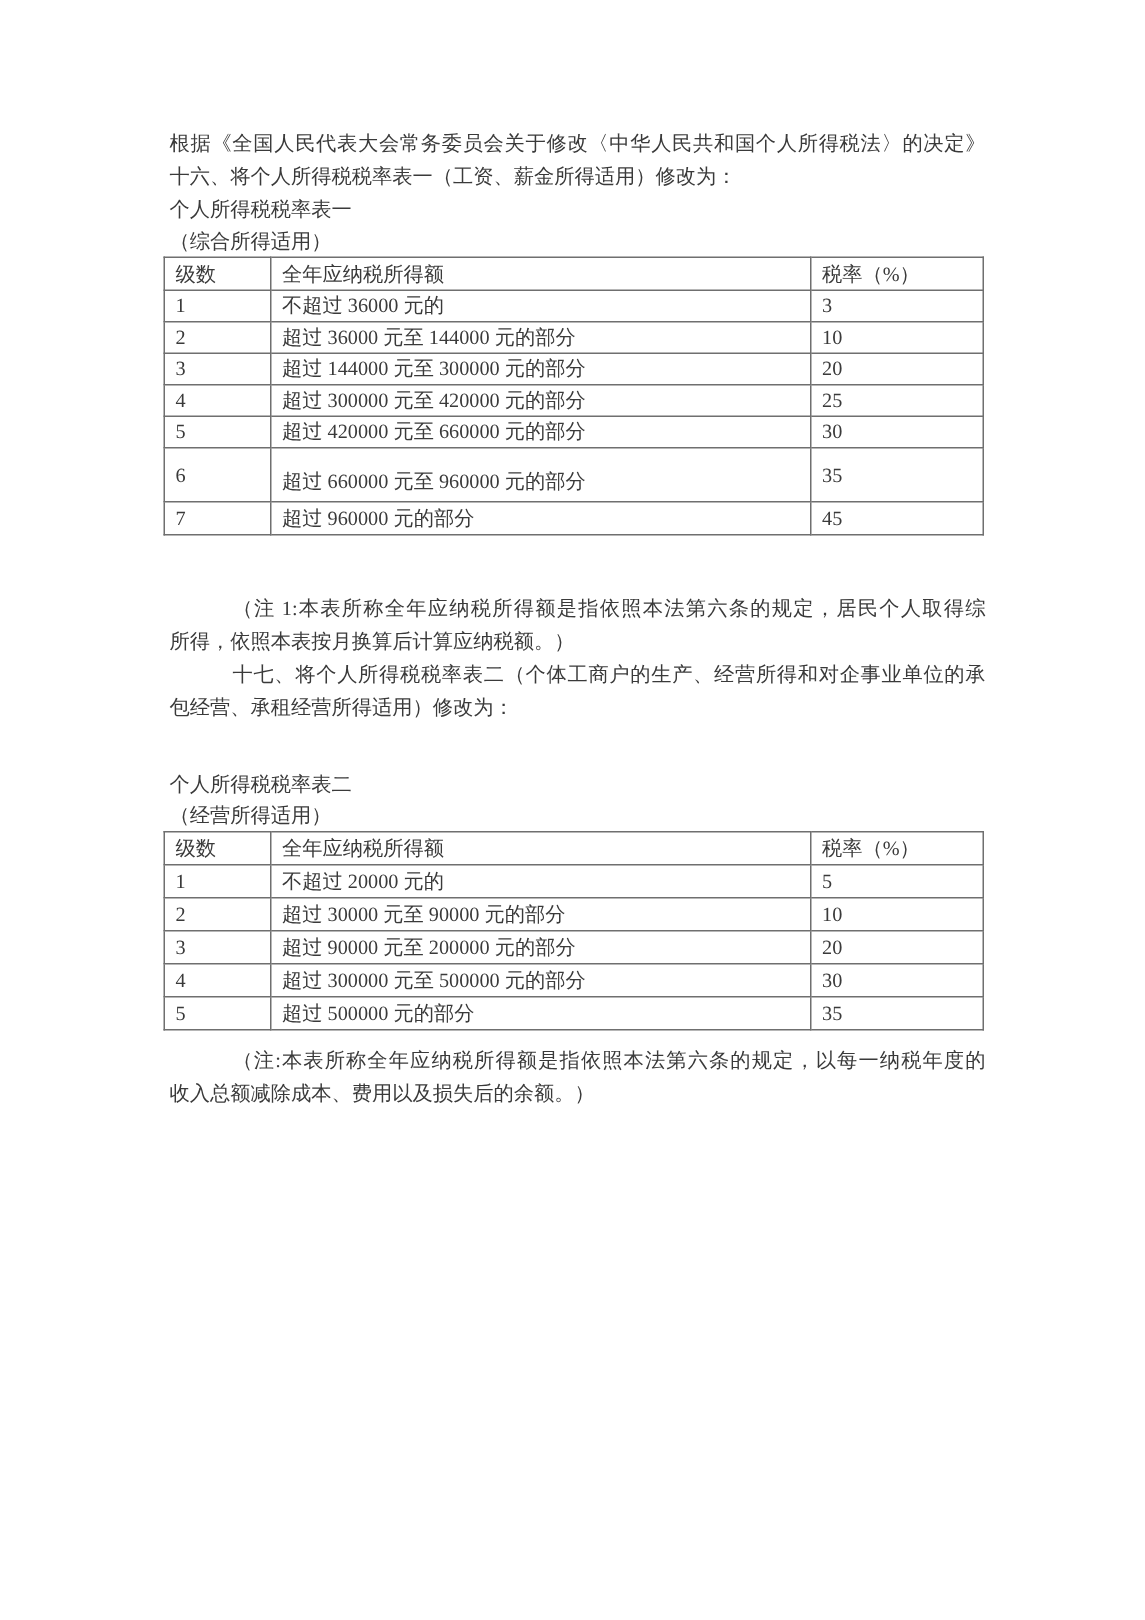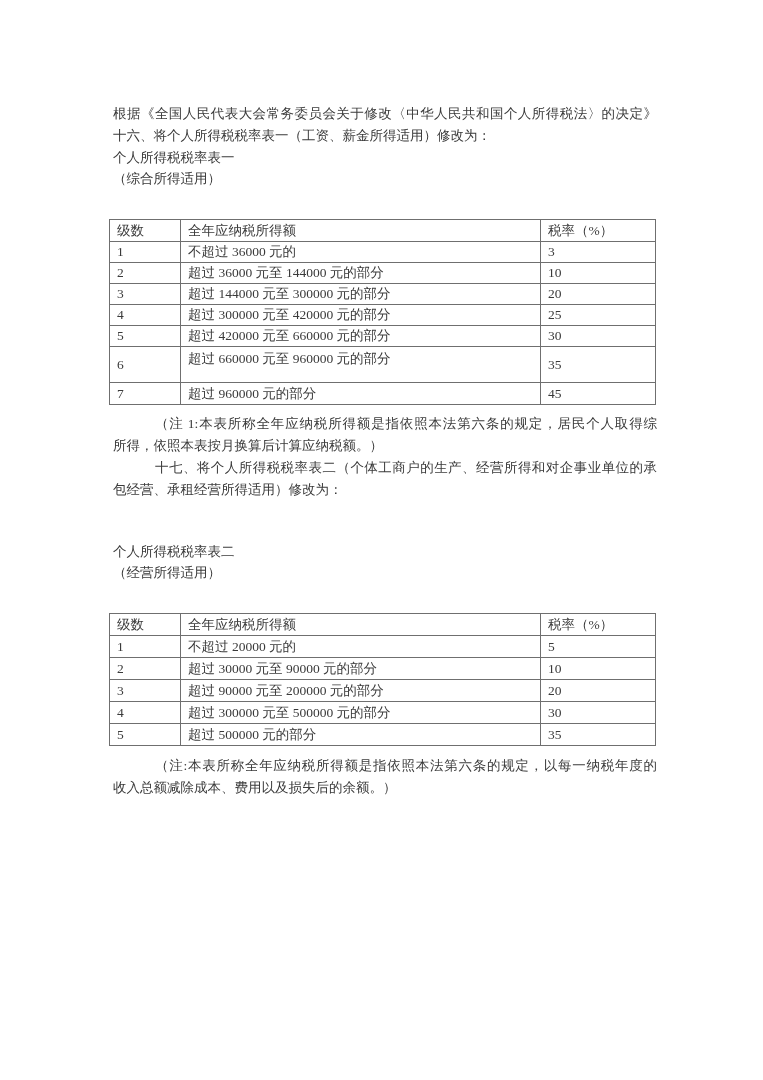--- a/index.html
+++ b/index.html
@@ -16,64 +16,63 @@
   }
   .page {
     position: relative;
     width: 763px;
     height: 1080px;
     background: #ffffff;
   }
   .content {
     position: absolute;
     left: 113px;
-    top: 103px;
+    top: 85px;
     width: 544px;
     font-size: 13.5px;
   }
   .line {
     line-height: 22px;
     white-space: pre-wrap;
   }
   .fill {
     text-align: justify;
     text-align-last: justify;
   }
   .indent {
     padding-left: 42px;
   }
   .subtitle-line {
     line-height: 20px;
   }
-  .gap-note1   { margin-top: 8px; }
-  .gap-title2  { margin-top: 40px; }
+  .gap-note1   { margin-top: 38px; }
+  .gap-title2  { margin-top: 29px; }
   .gap-note3   { margin-top: 9px; font-family: Liberation Serif, serif; }
 
   table.taxtable {
     border-collapse: collapse;
     table-layout: fixed;
     width: 546px;
     margin-left: -4px;
-    margin-top: 30px;
   }
   table.taxtable col.c1 { width: 71px; }
   table.taxtable col.c2 { width: 360px; }
   table.taxtable col.c3 { width: 115px; }
   table.taxtable td {
     border: 1px solid var(--border-color, #6f6f6f);
     padding: 1px 7px 2px 7px;
     vertical-align: middle;
     line-height: 17px;
     overflow: hidden;
     white-space: nowrap;
   }
   tr.h22 { height: 22px; }
   tr.h21 { height: 21px; }
   tr.h36 { height: 36px; }
-  tr.h36 td.valign-top { vertical-align: top; padding-top: 3px; }
+  tr.h36 td.valign-top { vertical-align: top; padding-top: 13px; }
 </style>
 </head>
 <body style="background: rgb(255, 255, 255);">
 
 <div class="page">
   <div class="content">
 
     <div class="line fill">根据《全国人民代表大会常务委员会关于修改〈中华人民共和国个人所得税法〉的决定》</div>
     <div class="line">十六、将个人所得税税率表一（工资、薪金所得适用）修改为：</div>
 

